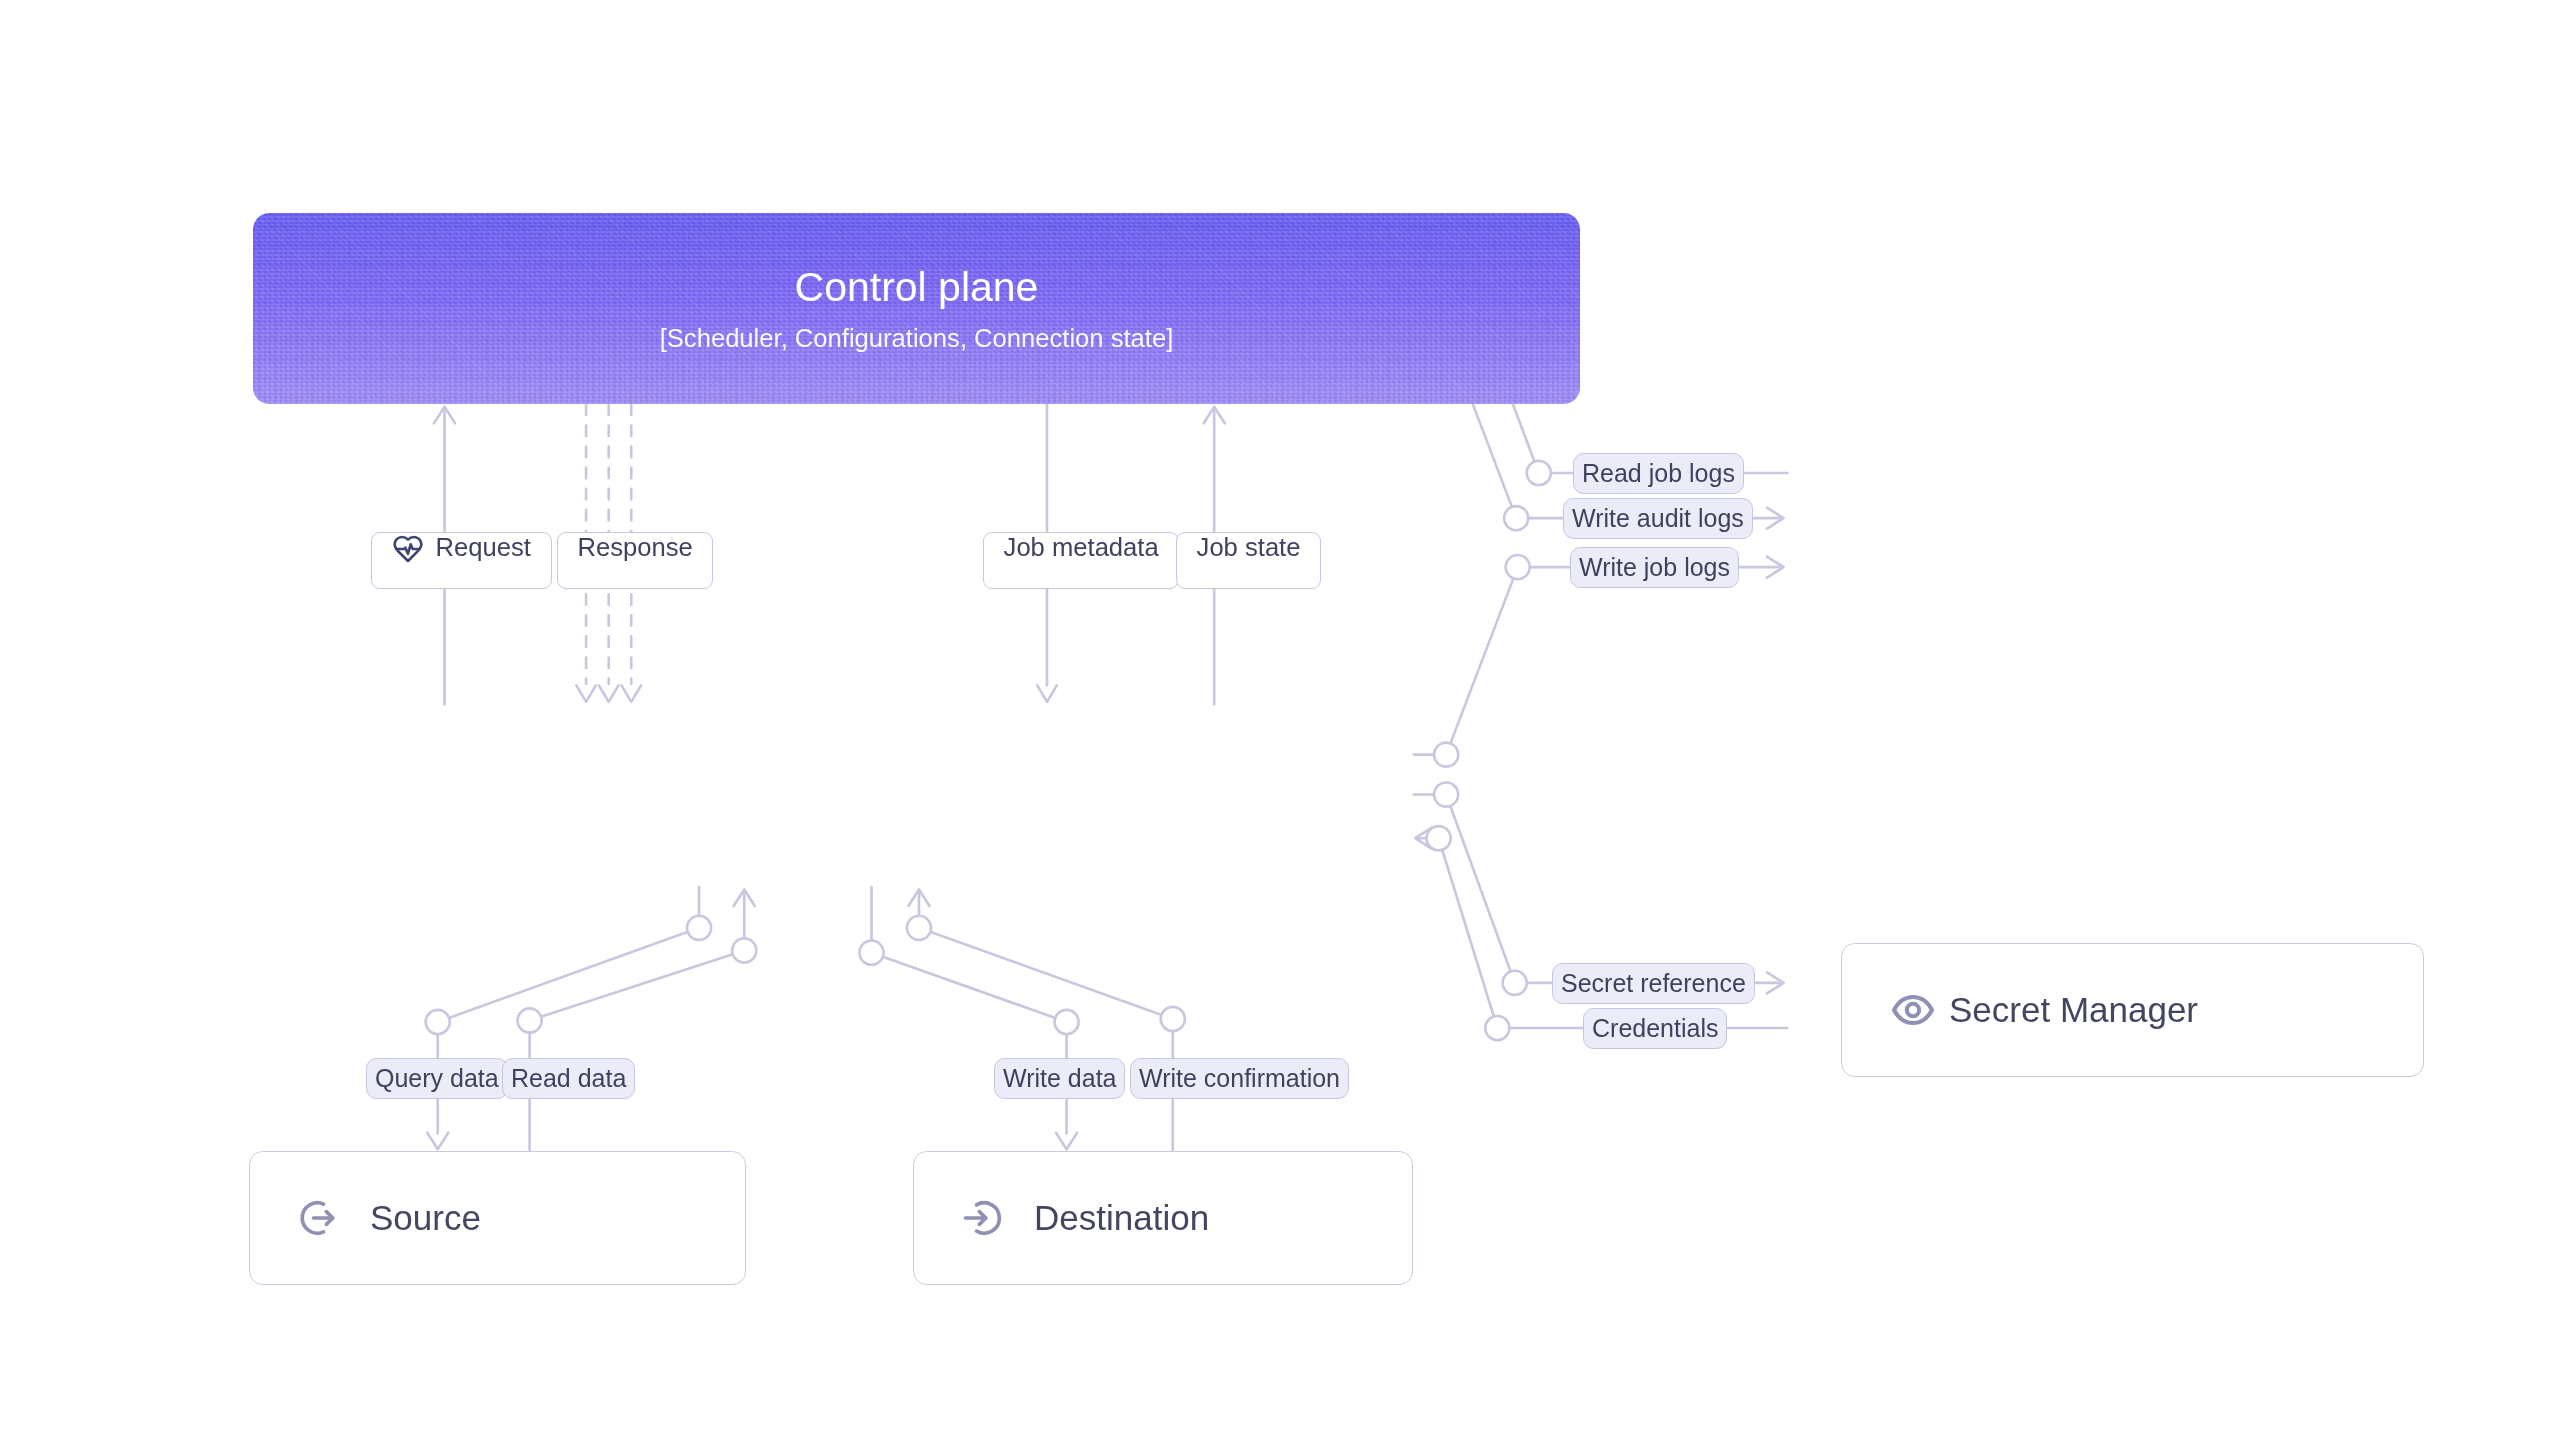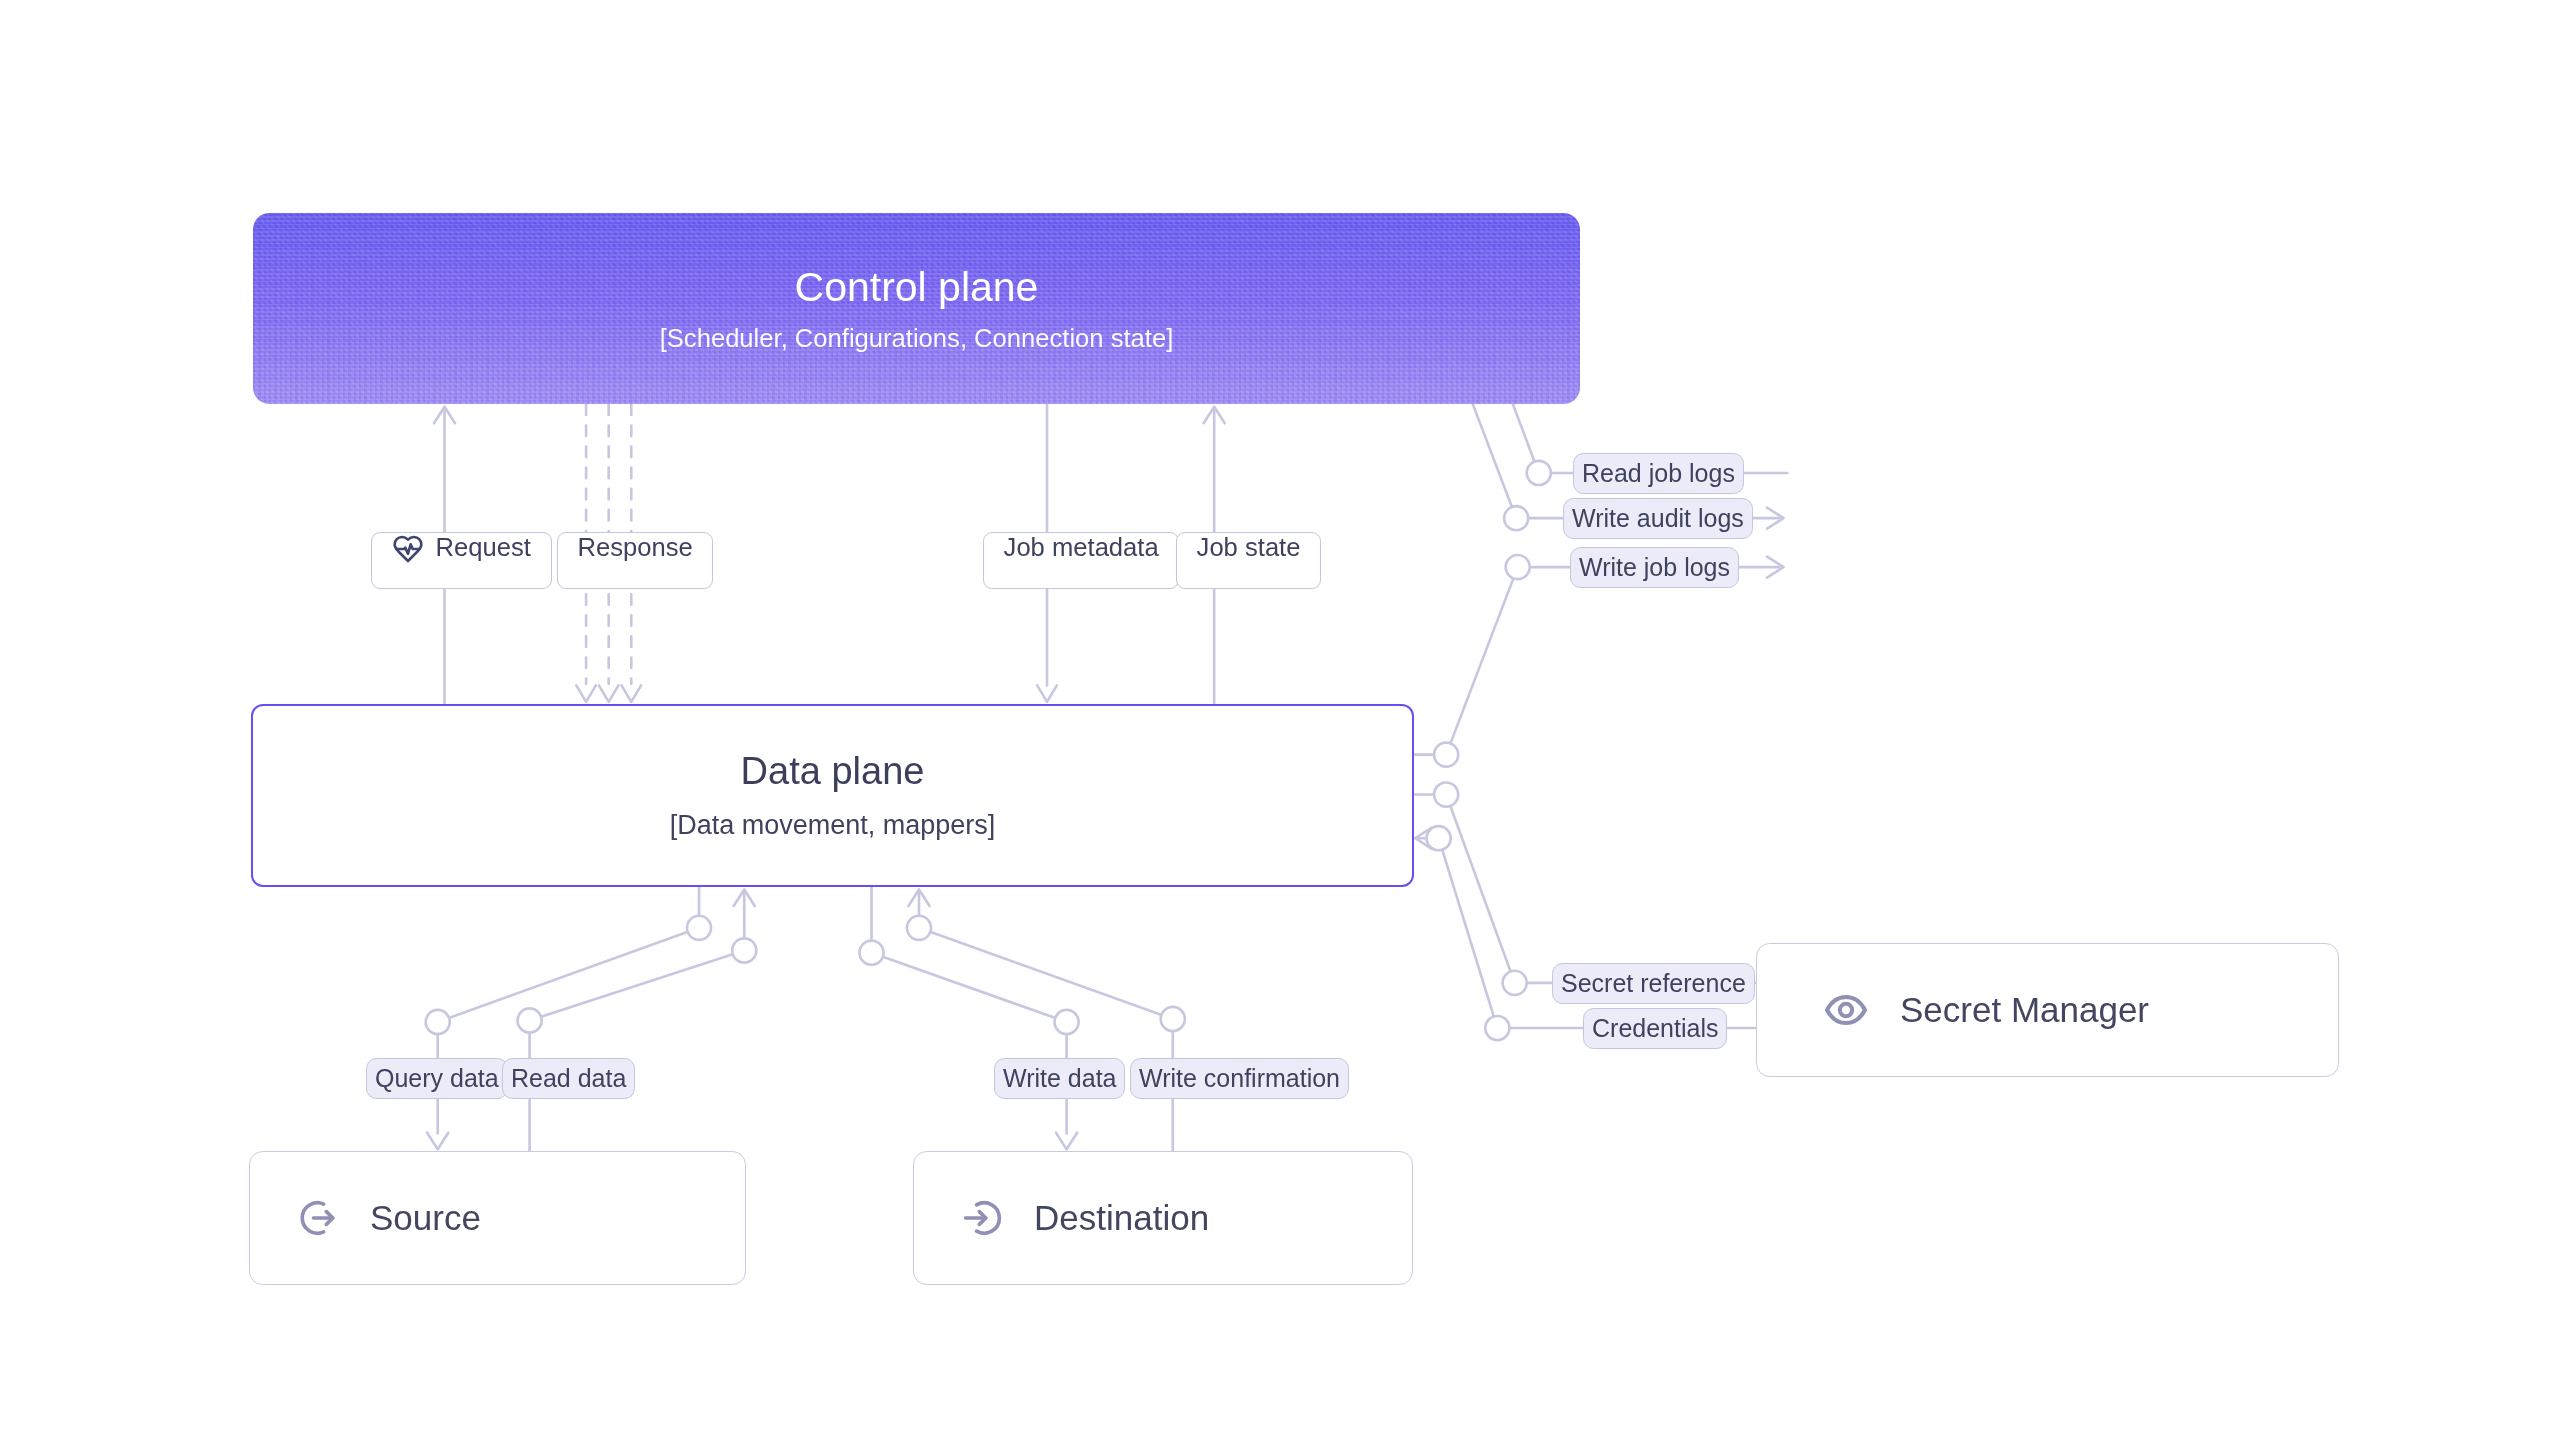--- a/index.html
+++ b/index.html
@@ -29,21 +29,21 @@
   #data-plane { position:absolute; left:251px; top:704px; width:1163px; height:183px;
      background:#ffffff; border:2.3px solid #6b4df2; border-radius:12px;
      display:flex; flex-direction:column; align-items:center; justify-content:center; gap:16.6px; }
   #data-plane .dp-title { font-size:38px; font-weight:500; color:#3c3f5c; }
   #data-plane .dp-sub { font-size:27px; font-weight:400; color:#3f425f; }
 
   #source       { left:249px;  top:1151px; width:497px; height:134px; padding-left:47px; gap:29px; }
   #destination  { left:913px; top:1151px; width:500px; height:134px; padding-left:47px; gap:29px; }
   #audit        { left:1787px; top:426px;  width:583px; height:185px; padding-left:47px; gap:30px; }
   #audit .ntitle { max-width:407px; }
-  #secret       { left:1756px; top:943px; width:583px; height:134px; padding-left:65px; gap:30px; }
+  #secret       { left:1841px; top:943px; width:583px; height:134px; padding-left:47px; gap:12px; }
 
   
   .elabel { position:absolute; height:57px; display:inline-flex; gap:12px;
      background:#ffffff; border:1.9px solid #c5c6e0; border-radius:9px; padding:0 19.6px;
      font-size:25.6px; color:#3f425f; white-space:nowrap; }
   .pill { position:absolute; height:41px; display:inline-flex; align-items:center; justify-content:center;
      background:#ebecf8; border:1.9px solid #c3c5e1; border-radius:10.5px; padding:0 8px;
      font-size:25px; color:#3f425f; white-space:nowrap; }
 
   #lbl-request      { left:371px;  top:532px; }
@@ -158,24 +158,20 @@
       <circle cx="1416" cy="1357" r="16"></circle>
         <circle cx="1557" cy="1353" r="16"></circle>
     </g>
   </svg>
 
   <div id="control-plane">
     <div class="cp-title">Control plane</div>
     <div class="cp-sub">[Scheduler, Configurations, Connection state]</div>
   </div>
 
-  <div id="data-plane">
-    <div class="dp-title">Data plane</div>
-    <div class="dp-sub">[Data movement, mappers]</div>
-  </div>
 
   <div id="source" class="node">
     <span class="icon">
       <svg width="44" height="44" viewBox="0 0 24 24" fill="none" stroke="#8e90b4" stroke-width="2" stroke-linecap="round" stroke-linejoin="round">
         <path d="M14.5 4.4 A8.3 8.3 0 1 0 14.5 19.6"></path>
         <path d="M9 12 H19.5"></path>
           <path d="M16 8.5 L19.5 12 L16 15.5"></path>
       </svg>
     </span>
     <span class="ntitle">Source</span>

